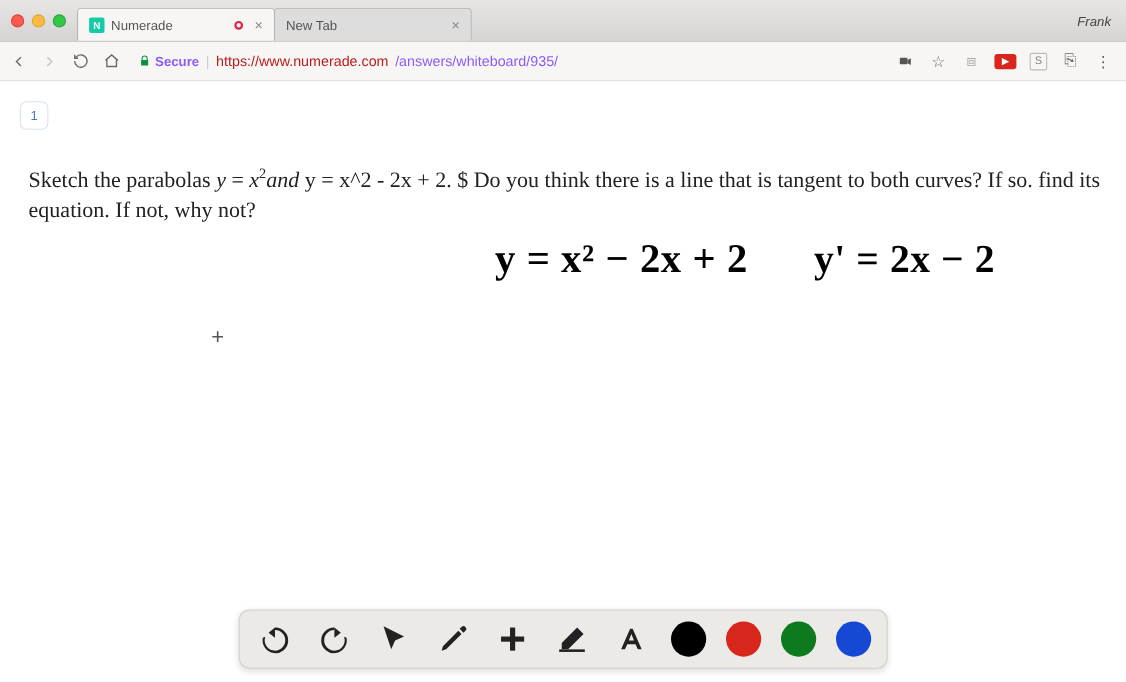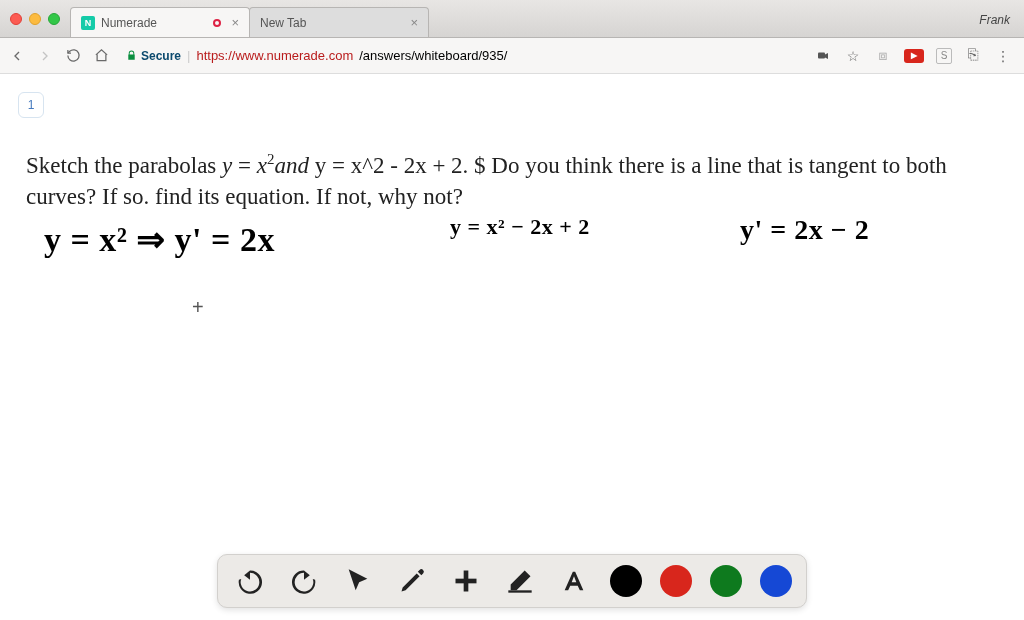--- a/index.html
+++ b/index.html
@@ -18,38 +18,38 @@
   .tab .favicon { width: 14px; height: 14px; background: #14cba8; border-radius: 2px; display:flex; align-items:center; justify-content:center; color:#fff; font-size:9px; font-weight:bold; }
   .tab .rec { width: 8px; height: 8px; border: 2px solid #d24; border-radius: 50%; margin-left:auto; }
   .tab .close { color: #888; font-size: 13px; margin-left: 4px; }
   .profile { margin-left: auto; padding: 0 14px 10px 0; font-size: 12px; color: #444; font-style: italic; }
 
   
   .addrbar { height: 36px; background: #f7f6f5; border-bottom: 1px solid #ddd; display: flex; align-items: center; padding: 0 8px; gap: 10px; }
   .nav-icon { width: 18px; height: 18px; display: flex; align-items: center; justify-content: center; color: #6a6a6a; }
   .nav-icon.disabled { color: #c4c4c4; }
   .omnibox { flex: 1; display: flex; align-items: center; gap: 6px; font-size: 13px; color: #222; padding-left: 6px; }
-  .secure-lock { color: #0c4a6e; font-weight: bold; font-size: 12px; display:flex; align-items:center; gap:4px; }
+  .secure-lock { color: #8b5cf6; font-weight: bold; font-size: 12px; display:flex; align-items:center; gap:4px; }
   .url-host { color: #b91c1c; }
-  .url-path { color: #000000; }
+  .url-path { color: #8b5cf6; }
   .right-icons { display: flex; align-items: center; gap: 12px; padding-right: 4px; }
   .ric { width: 18px; height: 16px; display: flex; align-items: center; justify-content: center; color: #666; font-size: 14px; }
   .yt { background:#d8261c; color:#fff; width:20px; height:14px; border-radius:3px; font-size:8px; font-weight:bold; }
   .sbox { width:16px; height:16px; border:1px solid #bbb; border-radius:2px; color:#888; font-size:10px; }
 
   
   .page { position: relative; width: 100%; height: calc(620px - 38px - 36px); background: #fff; }
   .slide-badge { position: absolute; top: 18px; left: 18px; width: 26px; height: 26px; border: 1px solid #d7e4f0; border-radius: 6px; display: flex; align-items: center; justify-content: center; font-size: 12px; color: #4579bd; background: #fff; }
-  .question { position: absolute; top: 75px; left: 26px; right: 22px; font-family: Georgia, "Times New Roman", serif; font-size: 23px; line-height: 1.35; color: #222; }
+  .question { position: absolute; top: 75px; left: 26px; right: 22px; font-family: Georgia, "Times New Roman", serif; font-size: 20px; line-height: 1.35; color: #222; }
   .sup { vertical-align: super; font-size: 0.65em; }
 
   .hw { position:absolute; font-family: "Comic Sans MS", "Marker Felt", cursive; font-weight: bold; color: #000; font-size: 28px; letter-spacing: 0.5px; }
   .hw1 { top: 145px; left: 44px; font-size: 34px; }
-  .hw2 { top: 140px; left: 450px; font-size: 22px; }
-  .hw3 { top: 140px; left: 740px; font-size: 28px; }
+  .hw2 { top: 140px; left: 450px; font-size: 37px; }
+  .hw3 { top: 140px; left: 740px; font-size: 36px; }
   .cursor-plus { position:absolute; top: 222px; left: 192px; font-size: 20px; color:#555; font-family: Arial; }
 
   
   .wb-toolbar { position: absolute; bottom: 12px; left: 50%; transform: translateX(-50%); background: #eceae7; border: 1px solid #d2d0cd; border-radius: 10px; padding: 8px 14px; display: flex; align-items: center; gap: 18px; box-shadow: 0 2px 6px rgba(0,0,0,0.12); }
   .tbtn { width: 36px; height: 36px; display:flex; align-items:center; justify-content:center; color:#2a2a2a; cursor:pointer; }
   .tbtn svg { width: 28px; height: 28px; }
   .swatch { width: 32px; height: 32px; border-radius: 50%; }
   .sw-black { background:#000; }
   .sw-red { background:#d8261c; }
   .sw-green { background:#0e7a1e; }
@@ -127,21 +127,20 @@
     <div class="ric" style="transform:translateY(-1px)">⎘</div>
     <div class="ric">⋮</div>
   </div>
 </div>
 
 <div class="page">
   <div class="slide-badge">1</div>
 
   <div class="question">Sketch the parabolas <i>y</i> = <i>x</i><span class="sup">2</span><i>and</i> y = x^2 - 2x + 2. $ Do you think there is a line that is tangent to both curves? If so. find its equation. If not, why not?</div>
 
-  <div class="hw hw1">y = x² ⇒ y' = 2x</div>
   <div class="hw hw2">y = x² − 2x + 2</div>
   <div class="hw hw3">y' = 2x − 2</div>
 
   <div class="cursor-plus">+</div>
 
   <div class="wb-toolbar">
     <div class="tbtn" title="Undo">
       <svg viewBox="0 0 24 24" fill="#222">
           <path d="M12 5a8 8 0 1 1-7.5 5.2l-2 .8A10 10 0 1 0 12 3v2z"></path>
           <path d="M12 3L7 7l5 4V3z"></path>

